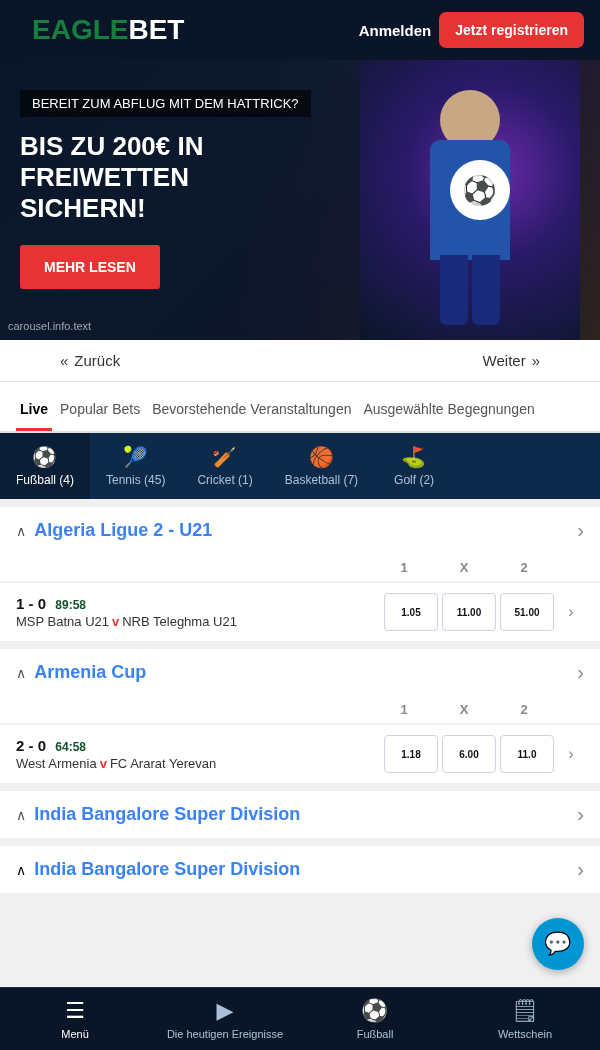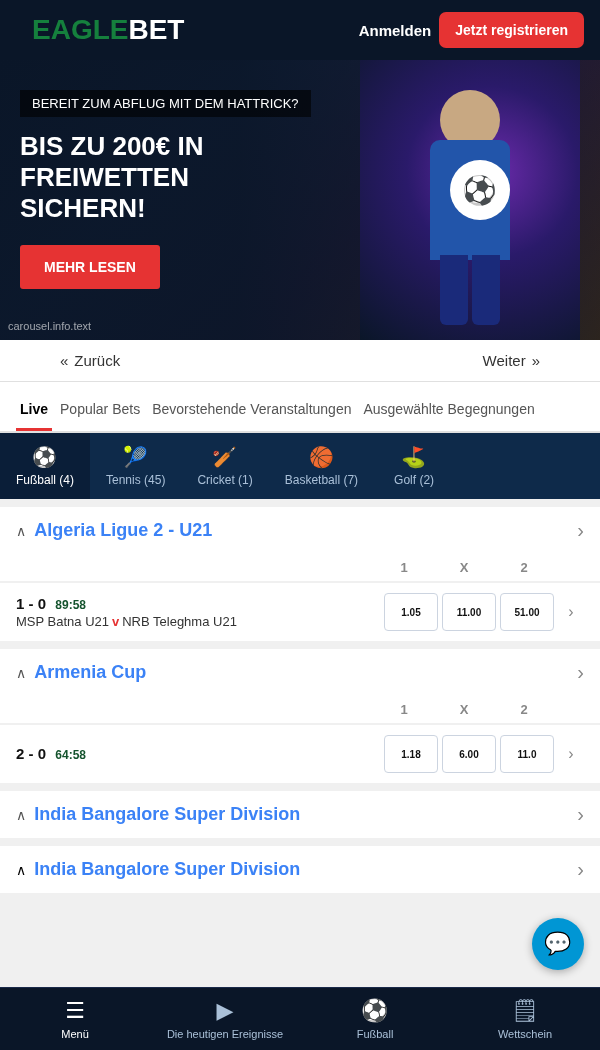--- a/index.html
+++ b/index.html
@@ -444,20 +444,21 @@
         <div class="odds-labels">
           <span class="odds-label">1</span>
           <span class="odds-label">X</span>
           <span class="odds-label">2</span>
         </div>
         <span style="width: 30px;"></span>
       </div>
       <div class="match-row">
         <div class="match-info">
           <div class="match-score-time"><span class="score">2 - 0</span><span class="time-live"> 64:58</span></div>
+          <div class="team-names"><span>West Armenia</span><span class="team-v">v</span><span>FC Ararat Yerevan</span></div>
         </div>
         <div class="odds-cells">
           <button class="odd-btn">1.18</button>
           <button class="odd-btn">6.00</button>
           <button class="odd-btn">11.0</button>
           <button class="more-btn">›</button>
         </div>
       </div>
     </div>
     <div class="league-header">

